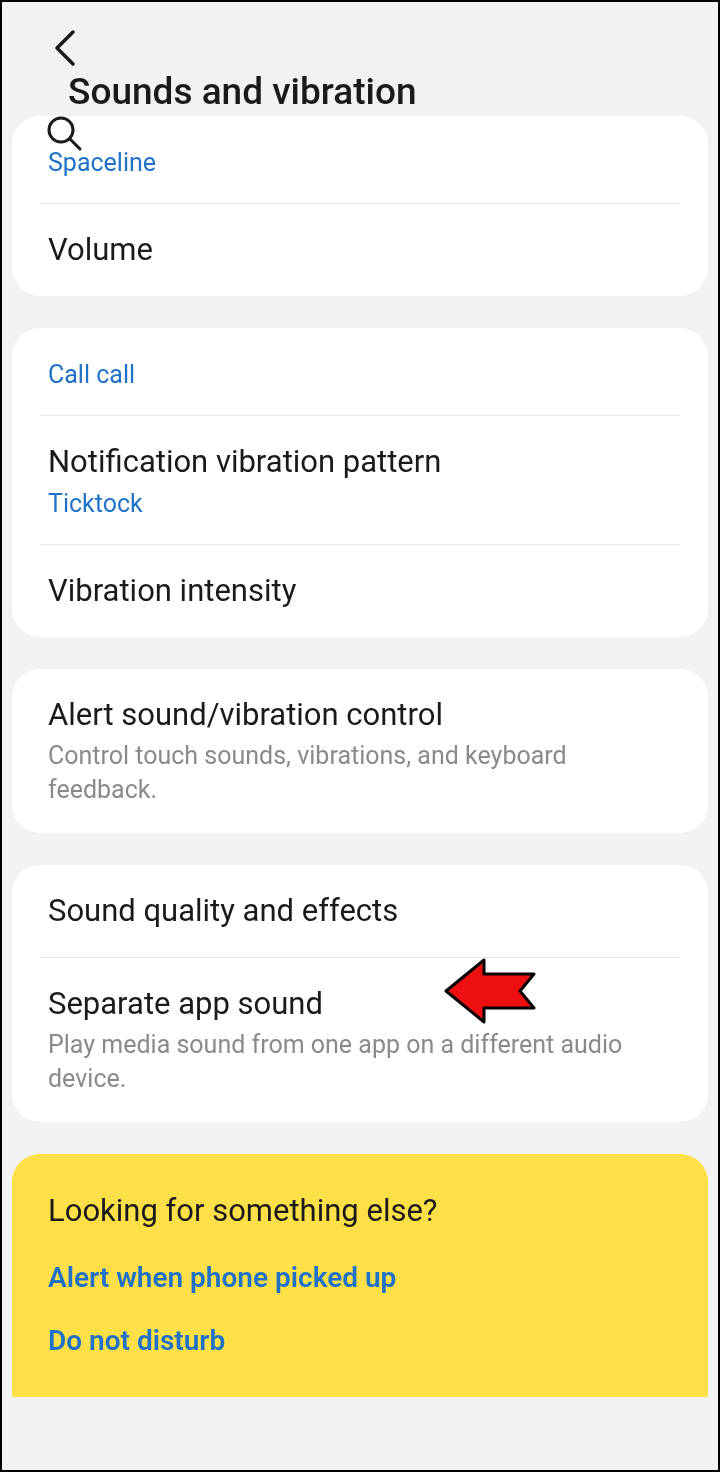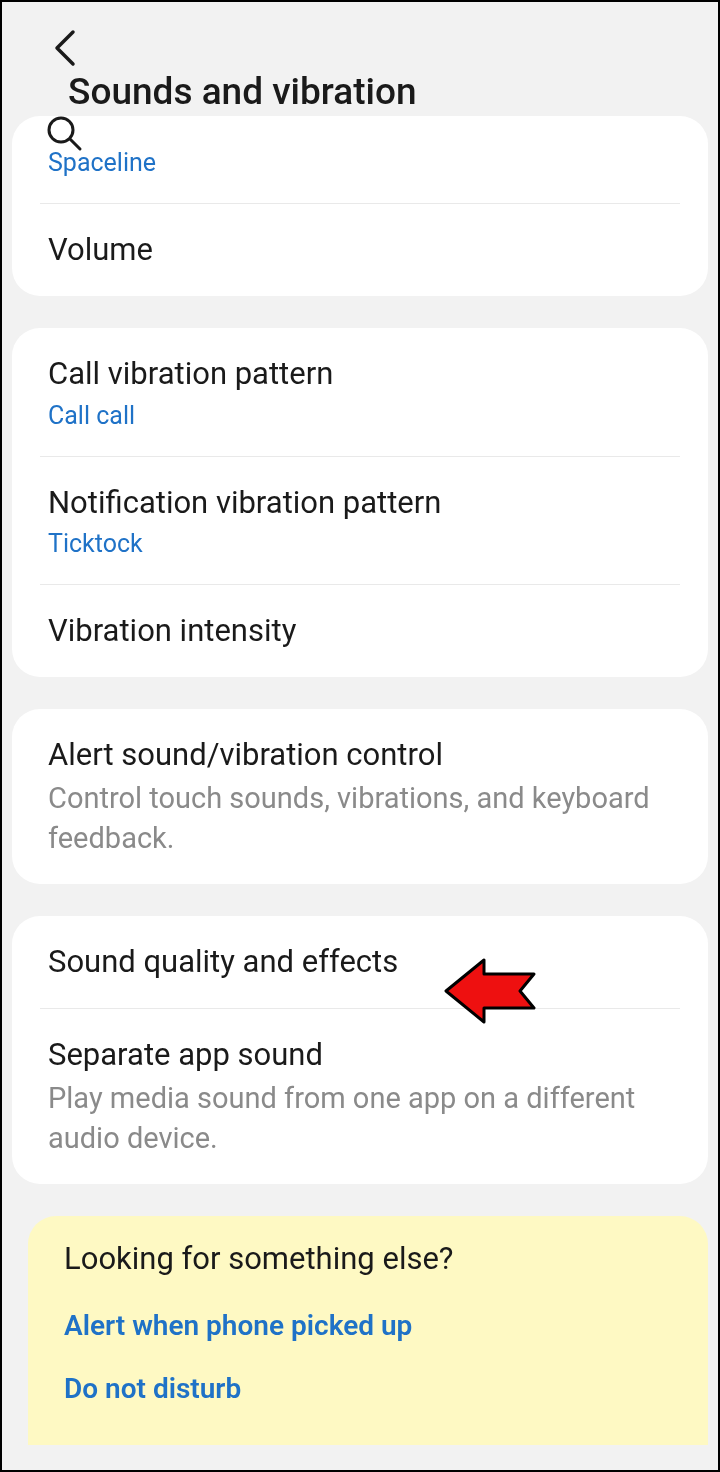--- a/index.html
+++ b/index.html
@@ -58,35 +58,34 @@
     font-weight: 400;
     color: #1a1a1a;
     line-height: 1.3;
   }
   .row-sub {
     font-size: 25px;
     color: #1f72c7;
     margin-top: 6px;
   }
   .row-desc {
-    font-size: 29px;
+    font-size: 25px;
     color: #8a8a8a;
     margin-top: 4px;
     line-height: 1.35;
   }
   .divider {
     height: 1px;
     background: #e9e9e9;
     margin: 0 28px;
   }
   .suggest-card {
-    background: #fef9c3;
+    background: #fde047;
     border-radius: 28px 28px 0 0;
-    padding: 24px 36px 10px 36px;
-    margin-left: 16px;
+    padding: 38px 36px 10px 36px;
   }
   .suggest-title {
     font-size: 31px;
     color: #1a1a1a;
     margin-bottom: 32px;
   }
   .suggest-link {
     font-size: 28px;
     font-weight: 600;
     color: #1f72c7;
@@ -129,21 +128,20 @@
         <div class="row-sub">Spaceline</div>
       </div>
       <div class="divider"></div>
       <div class="row">
         <div class="row-title">Volume</div>
       </div>
     </div>
 
     <div class="card">
       <div class="row">
-        <div class="row-title">Call vibration pattern</div>
         <div class="row-sub">Call call</div>
       </div>
       <div class="divider"></div>
       <div class="row">
         <div class="row-title">Notification vibration pattern</div>
         <div class="row-sub">Ticktock</div>
       </div>
       <div class="divider"></div>
       <div class="row">
         <div class="row-title">Vibration intensity</div>

